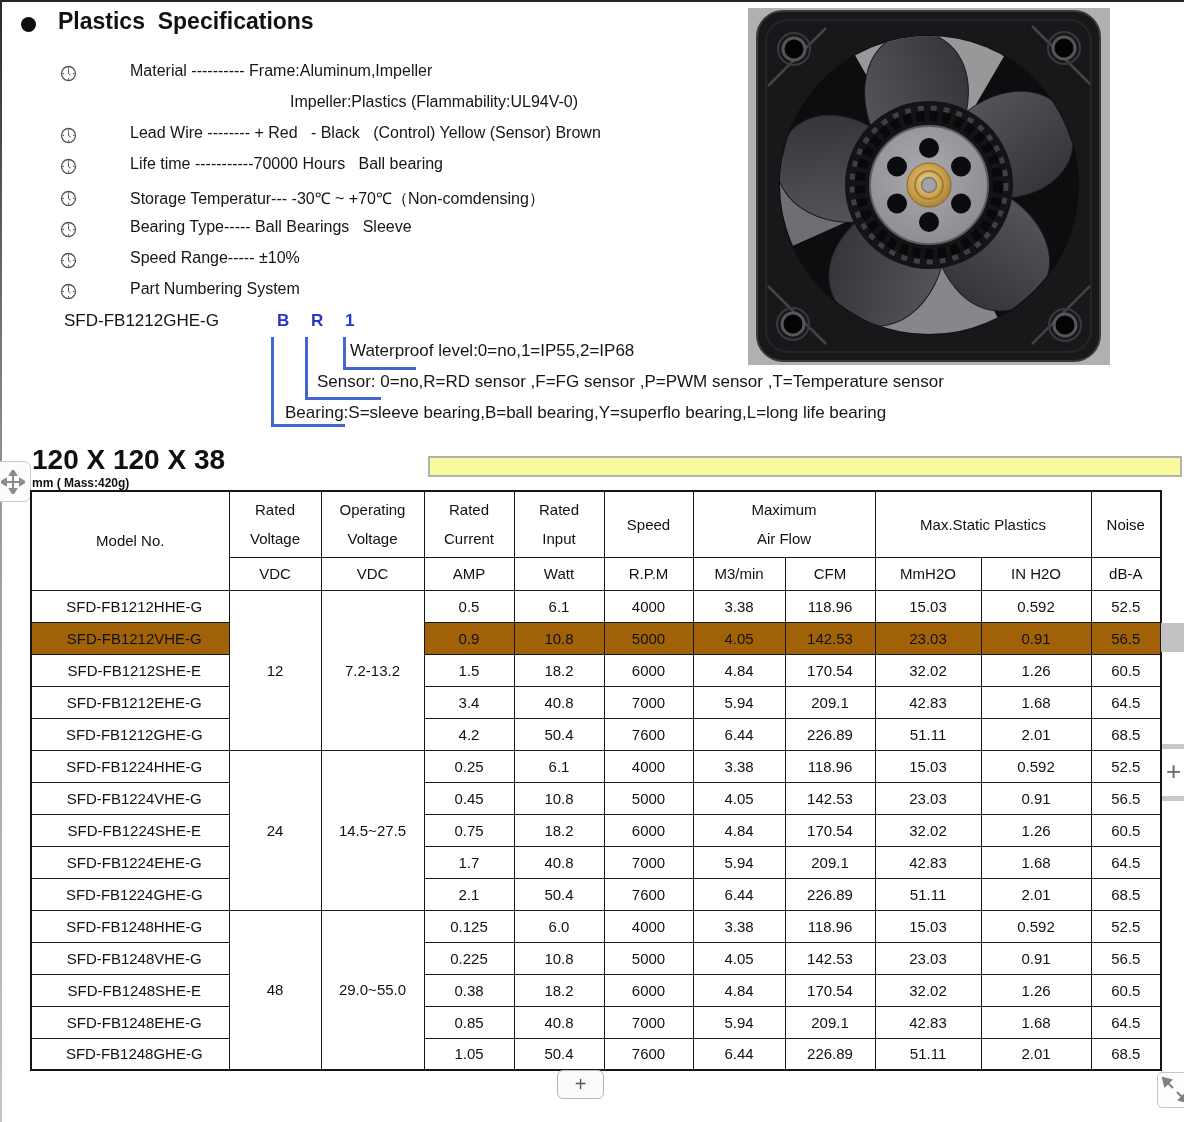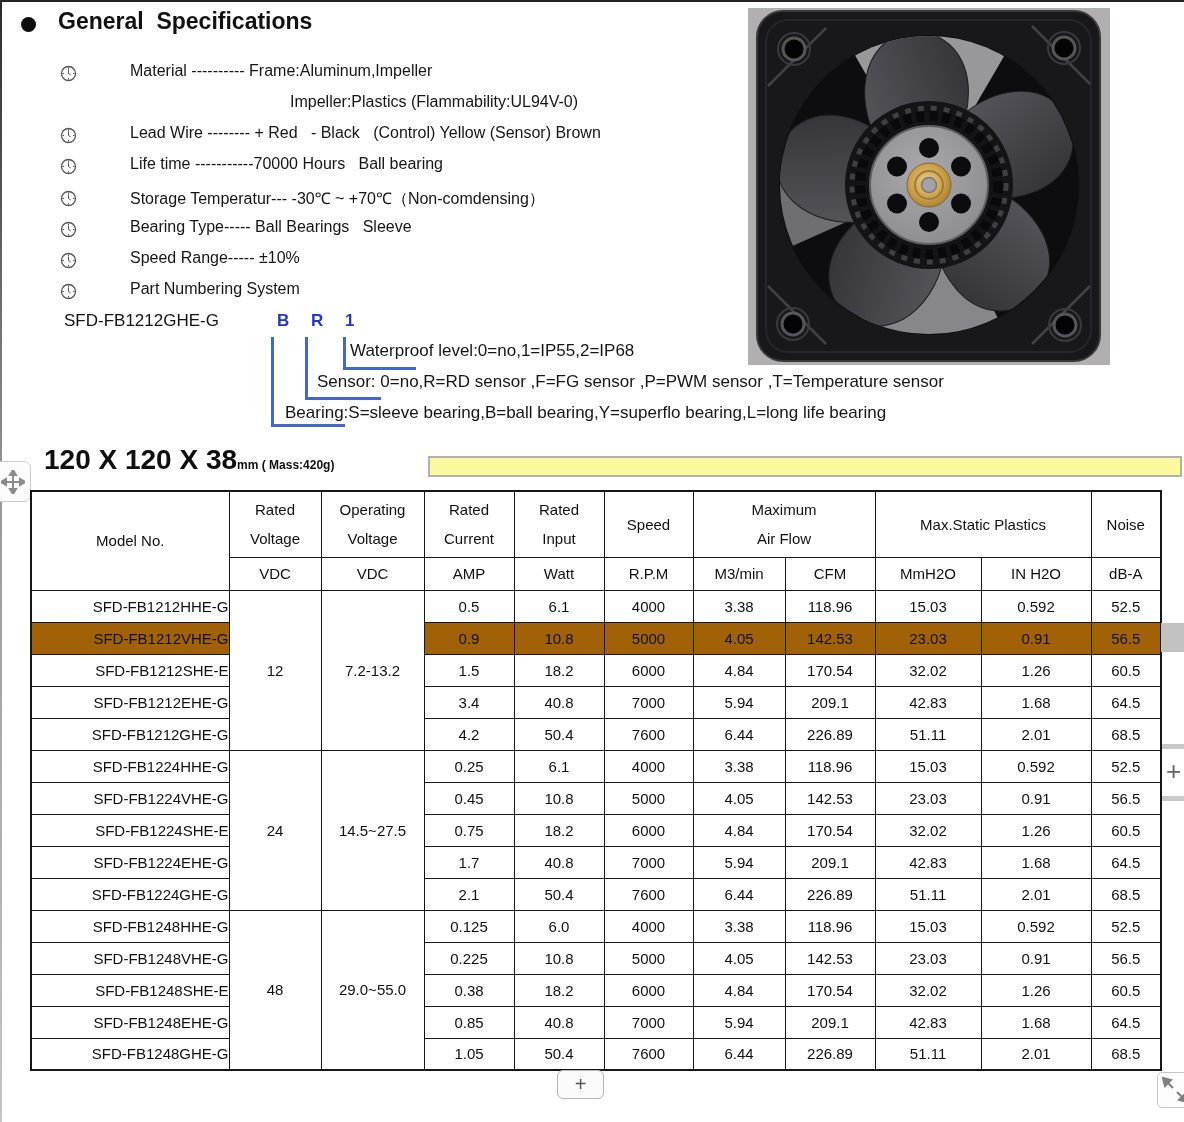--- a/index.html
+++ b/index.html
@@ -14,36 +14,36 @@
   
   .spec{position:absolute;left:98px;font-size:16px;white-space:pre;color:#161616;margin-left:32px;}
   .spec.cont{left:258px;}
   .clockicon{position:absolute;left:60px;width:17px;height:17px;}
   
   .pn{position:absolute;top:311px;font-size:17px;white-space:pre;color:#131313;}
   .pn-code{color:#2636c8;font-weight:bold;}
   .blueline{position:absolute;background:#4565d0;}
   .legend{position:absolute;font-size:17px;white-space:pre;color:#161616;}
   
-  .size-row{position:absolute;left:44px;top:444px;display:flex;align-items:baseline;}
+  .size-row{position:absolute;left:32px;top:444px;display:flex;align-items:baseline;flex-direction:column;}
   .size-big{font-size:28px;font-weight:bold;color:#0f0f0f;}
   .size-small{font-size:12px;font-weight:bold;color:#0f0f0f;white-space:pre;}
   .yellowbar{position:absolute;left:428px;top:456px;width:754px;height:21px;background:#fafa9c;border:2px solid #b1b1b1;box-sizing:border-box;}
   
   .move-handle{position:absolute;left:-9px;top:461px;width:40px;height:41px;background:#fcfcfc;
                border:1px solid #cbcbcb;border-radius:7px;box-sizing:border-box;}
   
   .tablewrap{position:absolute;left:30px;top:490px;}
   table.spec-table{border-collapse:collapse;table-layout:fixed;width:1130px;font-size:15px;color:#111;border:2px solid #161616;}
   .spec-table th,.spec-table td{border:1px solid #161616;text-align:center;padding:0;font-weight:normal;overflow:hidden;}
   .spec-table thead tr.h1{height:66px;}
   .spec-table thead tr.h2{height:33px;}
   .spec-table th{white-space:pre-line;line-height:29px;}
   .spec-table tbody tr{height:32px;}
-  .spec-table td.model{text-align:right;padding-left:8px;}
+  .spec-table td.model{text-align:center;padding-left:8px;}
   .spec-table tr.hl td{background:#a16207;}
   .hl-stub{position:absolute;left:1161px;top:623px;width:23px;height:29px;background:#c2c2c2;}
   
   .add-col-btn{position:absolute;left:1162px;top:744px;width:40px;height:57px;background:#fff;
                border-top:5px solid #c8c8c8;border-bottom:5px solid #c8c8c8;box-sizing:border-box;
                color:#666;font-size:26px;line-height:45px;text-align:left;padding-left:4px;cursor:pointer;}
   .add-row-btn{position:absolute;left:557px;top:1070px;width:47px;height:29px;background:#fbfbfb;
                border:1px solid #b5b5b5;border-radius:6px;box-sizing:border-box;color:#555;
                font-size:20px;line-height:26px;text-align:center;cursor:pointer;}
   .resize-handle{position:absolute;left:1157px;top:1072px;width:36px;height:36px;background:#fdfdfd;
@@ -51,21 +51,21 @@
   
   .fan{position:absolute;left:748px;top:8px;width:362px;height:357px;}
 </style>
 </head>
 <body>
 
 <div class="edge-top"></div>
 <div class="edge-left"></div>
 
 <span class="bullet"></span>
-<h1 class="title">General  Specifications</h1>
+<h1 class="title">Plastics  Specifications</h1>
 
 <div class="fan">
   <svg width="362" height="357" viewBox="0 0 362 357">
     <defs>
       <radialGradient id="hubg" cx="45%" cy="40%" r="70%">
         <stop offset="0" stop-color="#aaa9ad"></stop>
           <stop offset="1" stop-color="#8a898d"></stop>
       </radialGradient>
       <radialGradient id="gold" cx="45%" cy="42%" r="65%">
         <stop offset="0" stop-color="#e9cb85"></stop>

